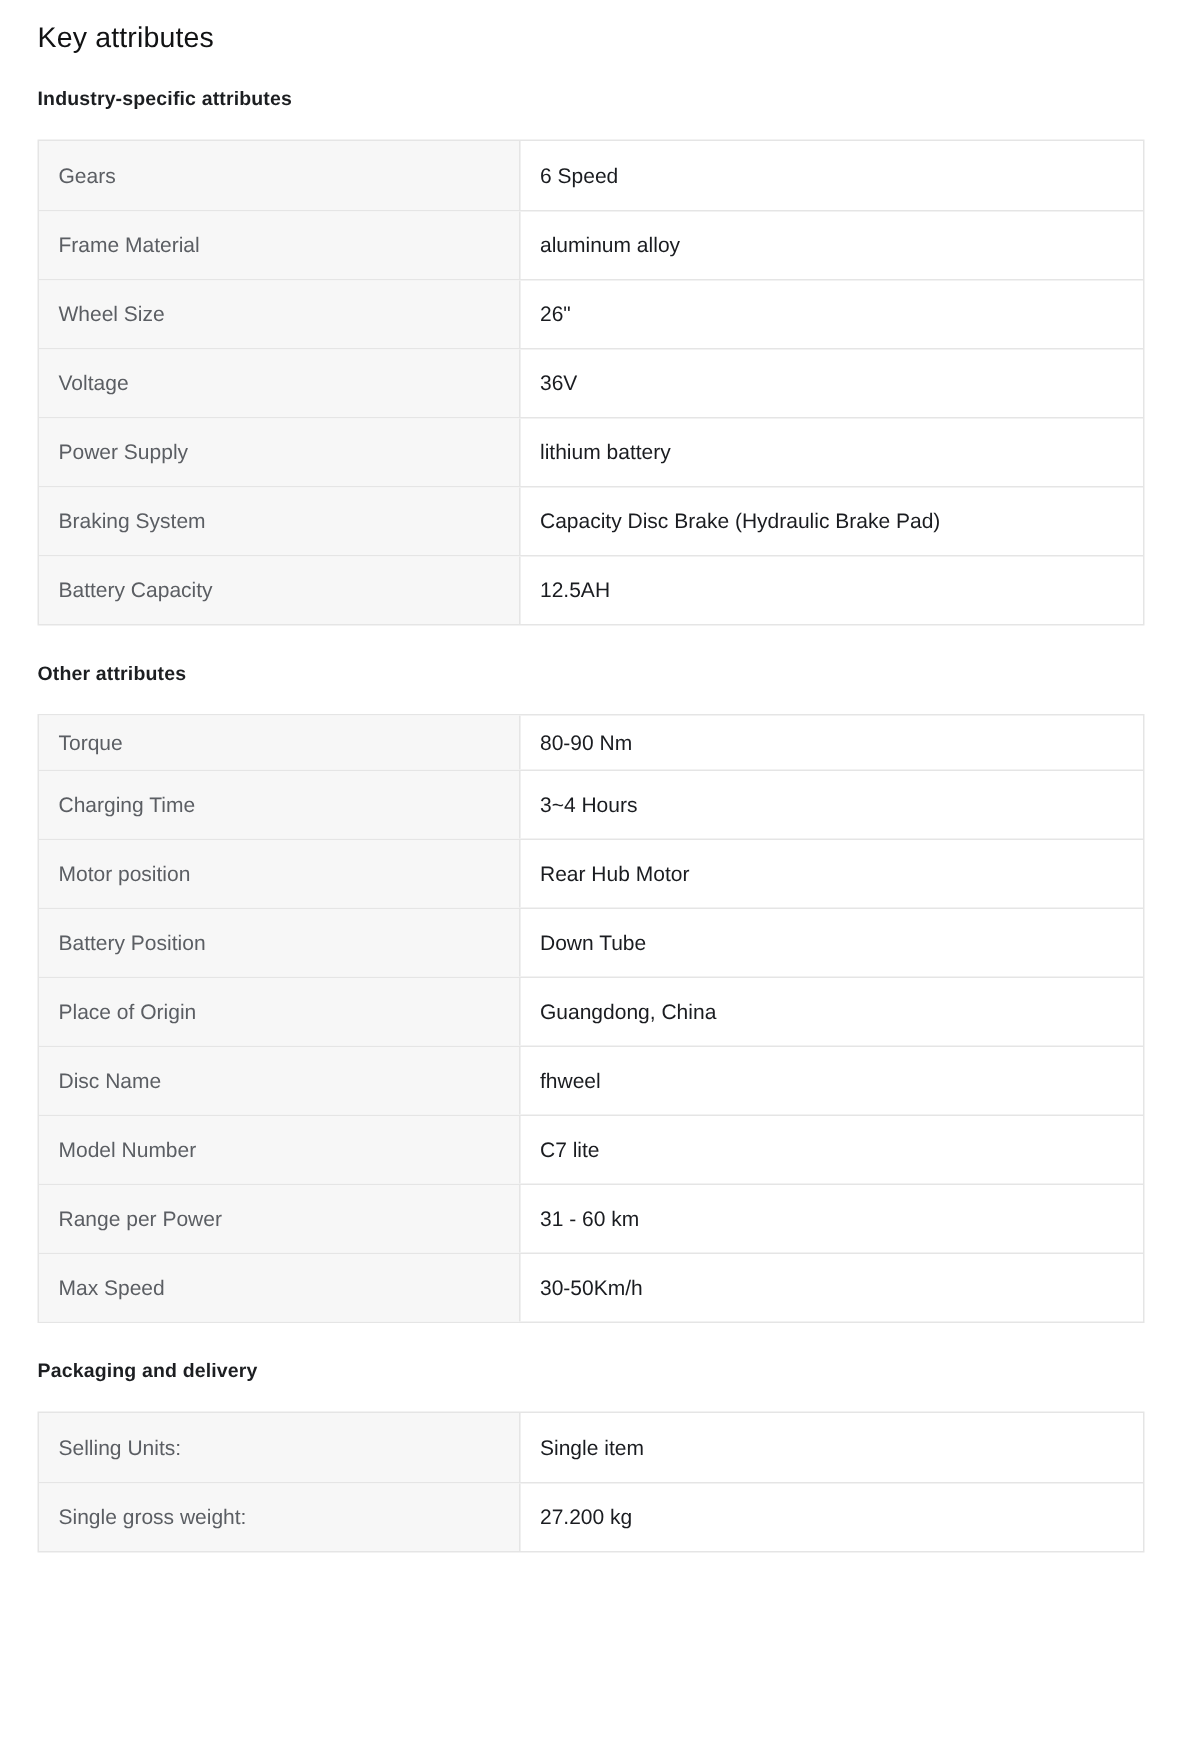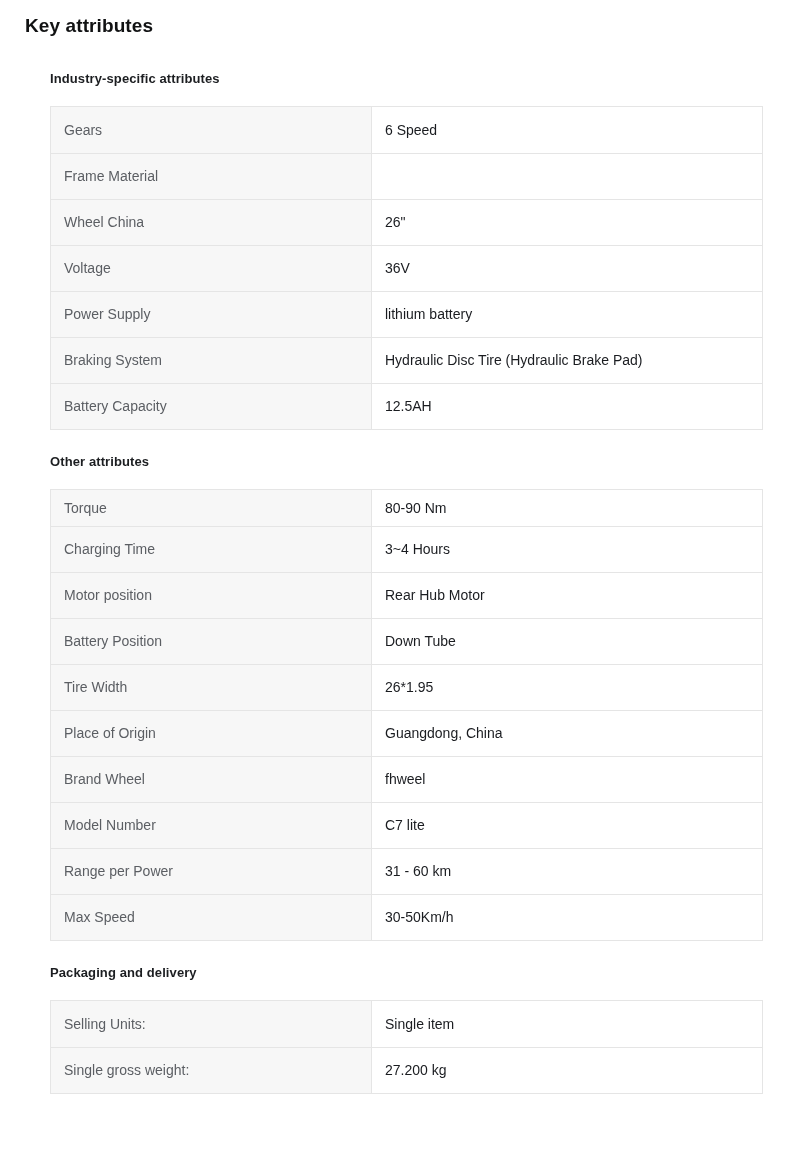--- a/index.html
+++ b/index.html
@@ -17,26 +17,26 @@
     font-family: "Liberation Sans", "DejaVu Sans", sans-serif;
     width: 795px;
     height: 1170px;
     overflow: hidden;
   }
   .page {
     padding: 15px 32px 17px 25px;
   }
   .page-title {
     font-size: 19px;
-    font-weight: 700;
+    font-weight: 400;
     color: var(--title-text);
     letter-spacing: 0.1px;
-    margin-bottom: 34px;
+    margin-bottom: 21px;
   }
-  .attr-section { margin-bottom: 24px; margin-left: 25px; }
+  .attr-section { margin-bottom: 24px; }
   .section-heading {
     font-size: 13px;
     font-weight: 700;
     color: var(--heading-text);
     margin-bottom: 20px;
     letter-spacing: 0.1px;
   }
   .attr-table {
     border: 1px solid var(--border);
     background: #ffffff;
@@ -76,36 +76,37 @@
 
   <section class="attr-section">
     <h3 class="section-heading">Industry-specific attributes</h3>
     <div class="attr-table" id="table-industry">
         <div class="attr-row">
           <div class="cell cell-label">Gears</div>
           <div class="cell cell-value">6 Speed</div>
         </div>
         <div class="attr-row">
           <div class="cell cell-label">Frame Material</div>
+          <div class="cell cell-value">aluminum alloy</div>
         </div>
         <div class="attr-row">
-          <div class="cell cell-label">Wheel China</div>
+          <div class="cell cell-label">Wheel Size</div>
           <div class="cell cell-value">26"</div>
         </div>
         <div class="attr-row">
           <div class="cell cell-label">Voltage</div>
           <div class="cell cell-value">36V</div>
         </div>
         <div class="attr-row">
           <div class="cell cell-label">Power Supply</div>
           <div class="cell cell-value">lithium battery</div>
         </div>
         <div class="attr-row">
           <div class="cell cell-label">Braking System</div>
-          <div class="cell cell-value">Hydraulic Disc Tire (Hydraulic Brake Pad)</div>
+          <div class="cell cell-value">Capacity Disc Brake (Hydraulic Brake Pad)</div>
         </div>
         <div class="attr-row">
           <div class="cell cell-label">Battery Capacity</div>
           <div class="cell cell-value">12.5AH</div>
         </div>
       </div>
   </section>
 
   <section class="attr-section">
     <h3 class="section-heading">Other attributes</h3>
@@ -120,29 +121,25 @@
         </div>
         <div class="attr-row">
           <div class="cell cell-label">Motor position</div>
           <div class="cell cell-value">Rear Hub Motor</div>
         </div>
         <div class="attr-row">
           <div class="cell cell-label">Battery Position</div>
           <div class="cell cell-value">Down Tube</div>
         </div>
         <div class="attr-row">
-          <div class="cell cell-label">Tire Width</div>
-          <div class="cell cell-value">26*1.95</div>
-        </div>
-        <div class="attr-row">
           <div class="cell cell-label">Place of Origin</div>
           <div class="cell cell-value">Guangdong, China</div>
         </div>
         <div class="attr-row">
-          <div class="cell cell-label">Brand Wheel</div>
+          <div class="cell cell-label">Disc Name</div>
           <div class="cell cell-value">fhweel</div>
         </div>
         <div class="attr-row">
           <div class="cell cell-label">Model Number</div>
           <div class="cell cell-value">C7 lite</div>
         </div>
         <div class="attr-row">
           <div class="cell cell-label">Range per Power</div>
           <div class="cell cell-value">31 - 60 km</div>
         </div>

